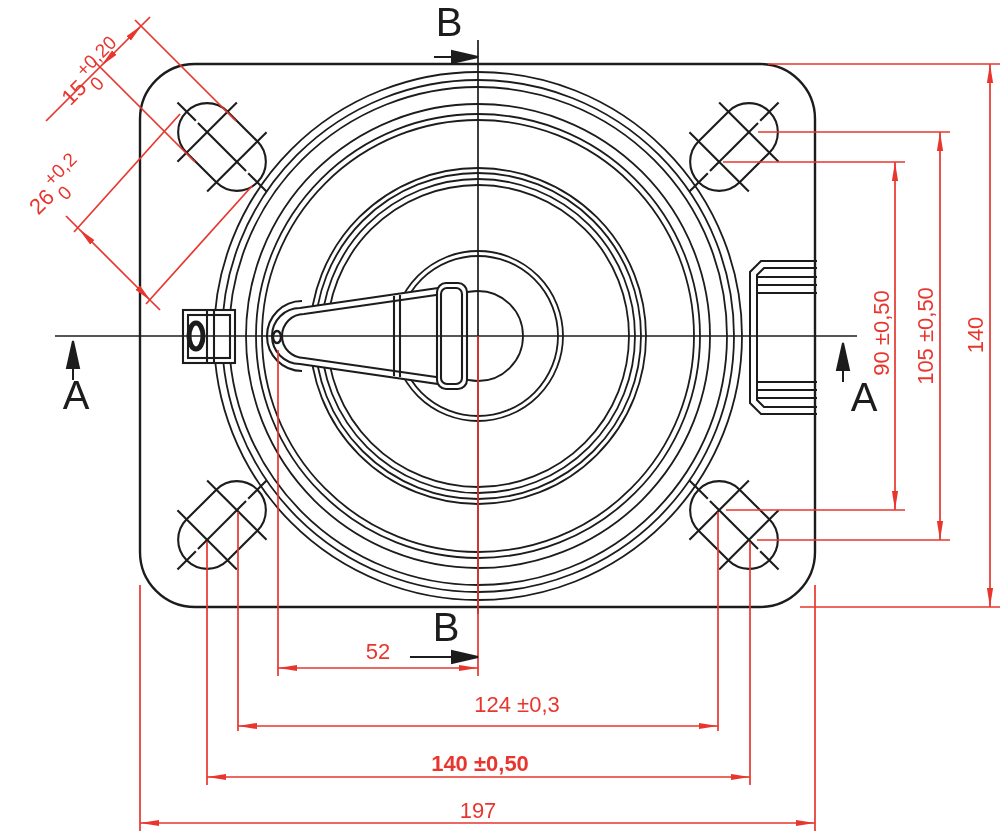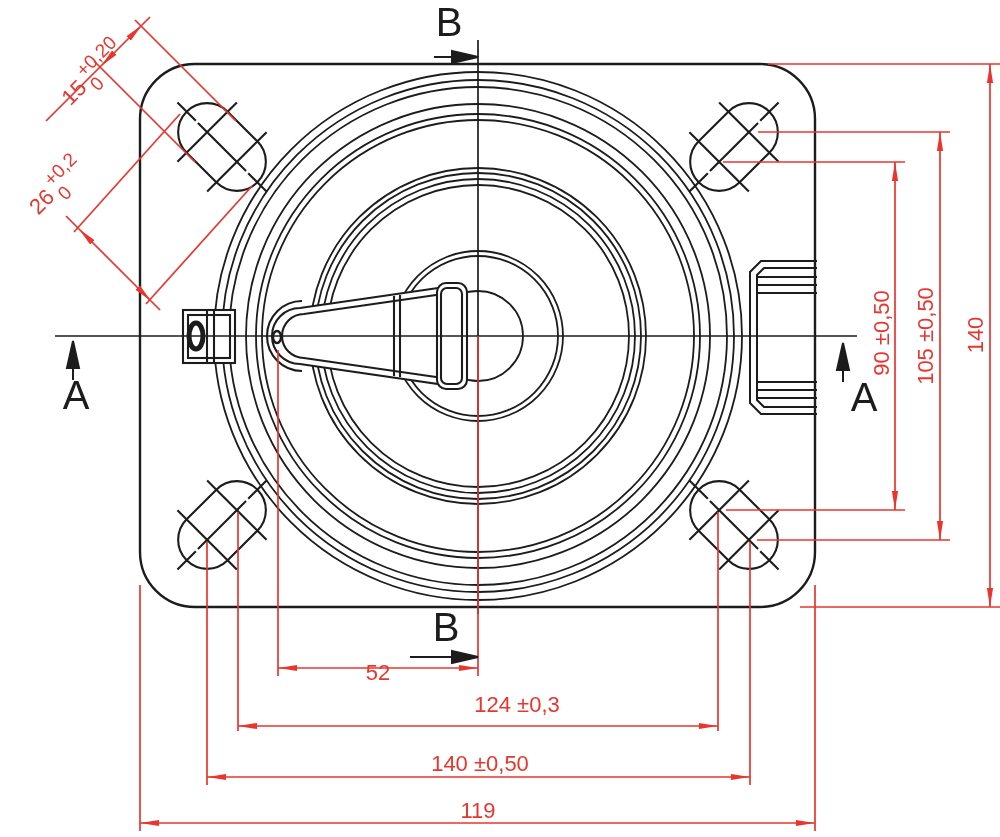--- a/index.html
+++ b/index.html
@@ -167,27 +167,27 @@
 <div class="dimtext r45" style="left:57px;top:187px;">
   <span class="tolwrap">
     <span>26</span>
     <span class="tolstack">
       <span>+0,2</span>
       <span>0</span>
     </span>
   </span>
 </div>
 
-<div class="dimtext" style="left:378px;top:652px;margin-top:21px;">52</div>
+<div class="dimtext" style="left:378px;top:652px;">52</div>
 
 <div class="dimtext" style="left:517px;top:705px;">124 ±0,3</div>
 
-<div class="dimtext" style="left:480px;top:764px;">140 ±0,50</div>
+<div class="dimtext" style="left:480px;top:764px;font-weight:bold;">140 ±0,50</div>
 
-<div class="dimtext" style="left:478px;top:811px;">119</div>
+<div class="dimtext" style="left:478px;top:811px;">197</div>
 
 <div class="dimtext r90" style="left:882px;top:333px;">90 ±0,50</div>
 
 <div class="dimtext r90" style="left:926px;top:336px;">105 ±0,50</div>
 
 <div class="dimtext r90" style="left:976px;top:335px;">140</div>
 
 <div class="sectext" style="left:449px;top:22px;">B</div>
 <div class="sectext" style="left:446px;top:627px;">B</div>
 <div class="sectext" style="left:76px;top:395px;">A</div>

